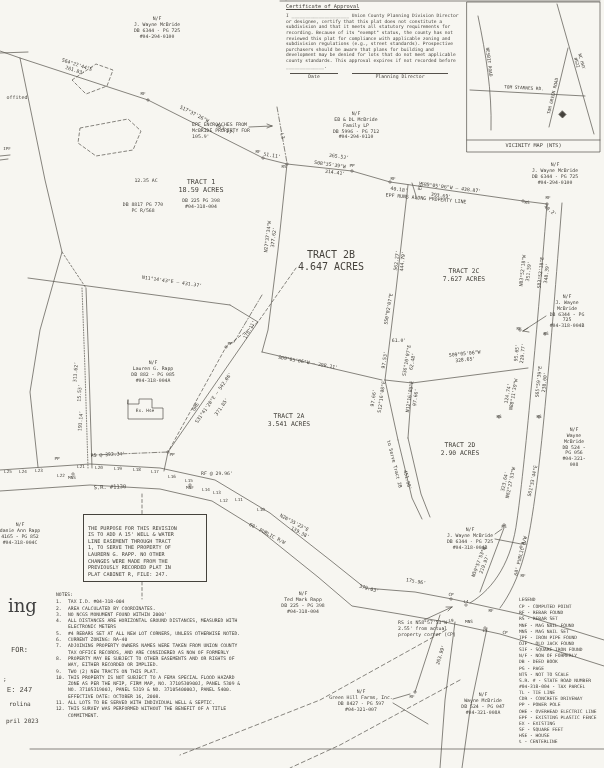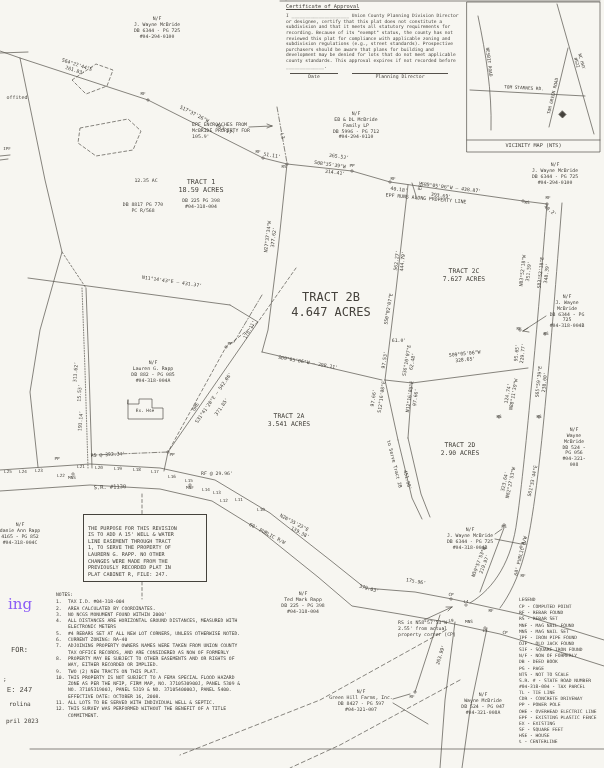--- a/index.html
+++ b/index.html
@@ -28,21 +28,21 @@
     font-size:5.1px;line-height:1.3;white-space:pre-line;text-align:left;
   }
   .notes{position:absolute;left:56px;top:592px;width:200px;font-size:4.7px;line-height:1.34;}
   .notes-title{margin-bottom:1px;}
   .note{display:flex;align-items:flex-start;}
   .note .num{width:12px;flex:none;}
   .note .txt{width:178px;}
   .legend{position:absolute;left:519px;top:597px;width:85px;font-size:4.6px;line-height:1.34;}
   .legend-title{margin-bottom:1px;}
   .titleblock div{position:absolute;}
-  .tb-ing{left:8px;top:595px;font-family:"DejaVu Serif","Liberation Serif",serif;font-size:15px;color:#8b5cf6;}
+  .tb-ing{left:8px;top:595px;font-family:"DejaVu Serif","Liberation Serif",serif;font-size:18px;color:#404040;}
   .tb-for{left:11px;top:646px;font-size:7px;}
   .tb-semi{left:3px;top:675px;font-size:6px;}
   .tb-e247{left:7px;top:686px;font-size:7px;font-family:Liberation Mono, monospace;}
   .tb-rolina{left:9px;top:700px;font-size:6px;}
   .tb-april{left:6px;top:717px;font-size:6px;}
 </style>
 </head>
 <body>
 
 <div id="sheet">
@@ -301,21 +301,21 @@
 danie Ann Rapp
 4165 - PG 852
 #04-318-004C</div>
       <div class="lbl" style="left: 201px; top: 186px; font-size: 6.8px; transform: translate(-50%, -50%) rotate(0deg);">TRACT 1
 18.59 ACRES</div>
       <div class="lbl" style="left: 201px; top: 204px; font-size: 4.8px; transform: translate(-50%, -50%) rotate(0deg);">DB 225 PG 398
 #04-318-004</div>
       <div class="lbl" style="left: 146px; top: 181px; font-size: 4.8px; transform: translate(-50%, -50%) rotate(0deg);">12.35 AC</div>
       <div class="lbl" style="left: 143px; top: 208px; font-size: 4.8px; transform: translate(-50%, -50%) rotate(0deg);">DB 8817 PG 770
 PC R/568</div>
-      <div class="lbl" style="left: 331px; top: 261px; font-size: 12px; transform: translate(-50%, -50%) rotate(0deg); margin-top: 44px;">TRACT 2B
+      <div class="lbl" style="left: 331px; top: 261px; font-size: 10px; transform: translate(-50%, -50%) rotate(0deg);">TRACT 2B
 4.647 ACRES</div>
       <div class="lbl" style="left: 464px; top: 276px; font-size: 6.4px; transform: translate(-50%, -50%) rotate(0deg);">TRACT 2C
 7.627 ACRES</div>
       <div class="lbl" style="left: 289px; top: 421px; font-size: 6.4px; transform: translate(-50%, -50%) rotate(0deg);">TRACT 2A
 3.541 ACRES</div>
       <div class="lbl" style="left: 460px; top: 450px; font-size: 6.4px; transform: translate(-50%, -50%) rotate(0deg);">TRACT 2D
 2.90 ACRES</div>
       <div class="lbl" style="left: 145px; top: 411px; font-size: 4.4px; transform: translate(-50%, -50%) rotate(0deg);">Ex. Hse</div>
       <div class="lbl" style="left: 221px; top: 131px; font-size: 4.8px; transform: translate(-50%, -50%) rotate(0deg); text-align: left;">EPF ENCROACHES FROM
 McBRIDE PROPERTY FOR

